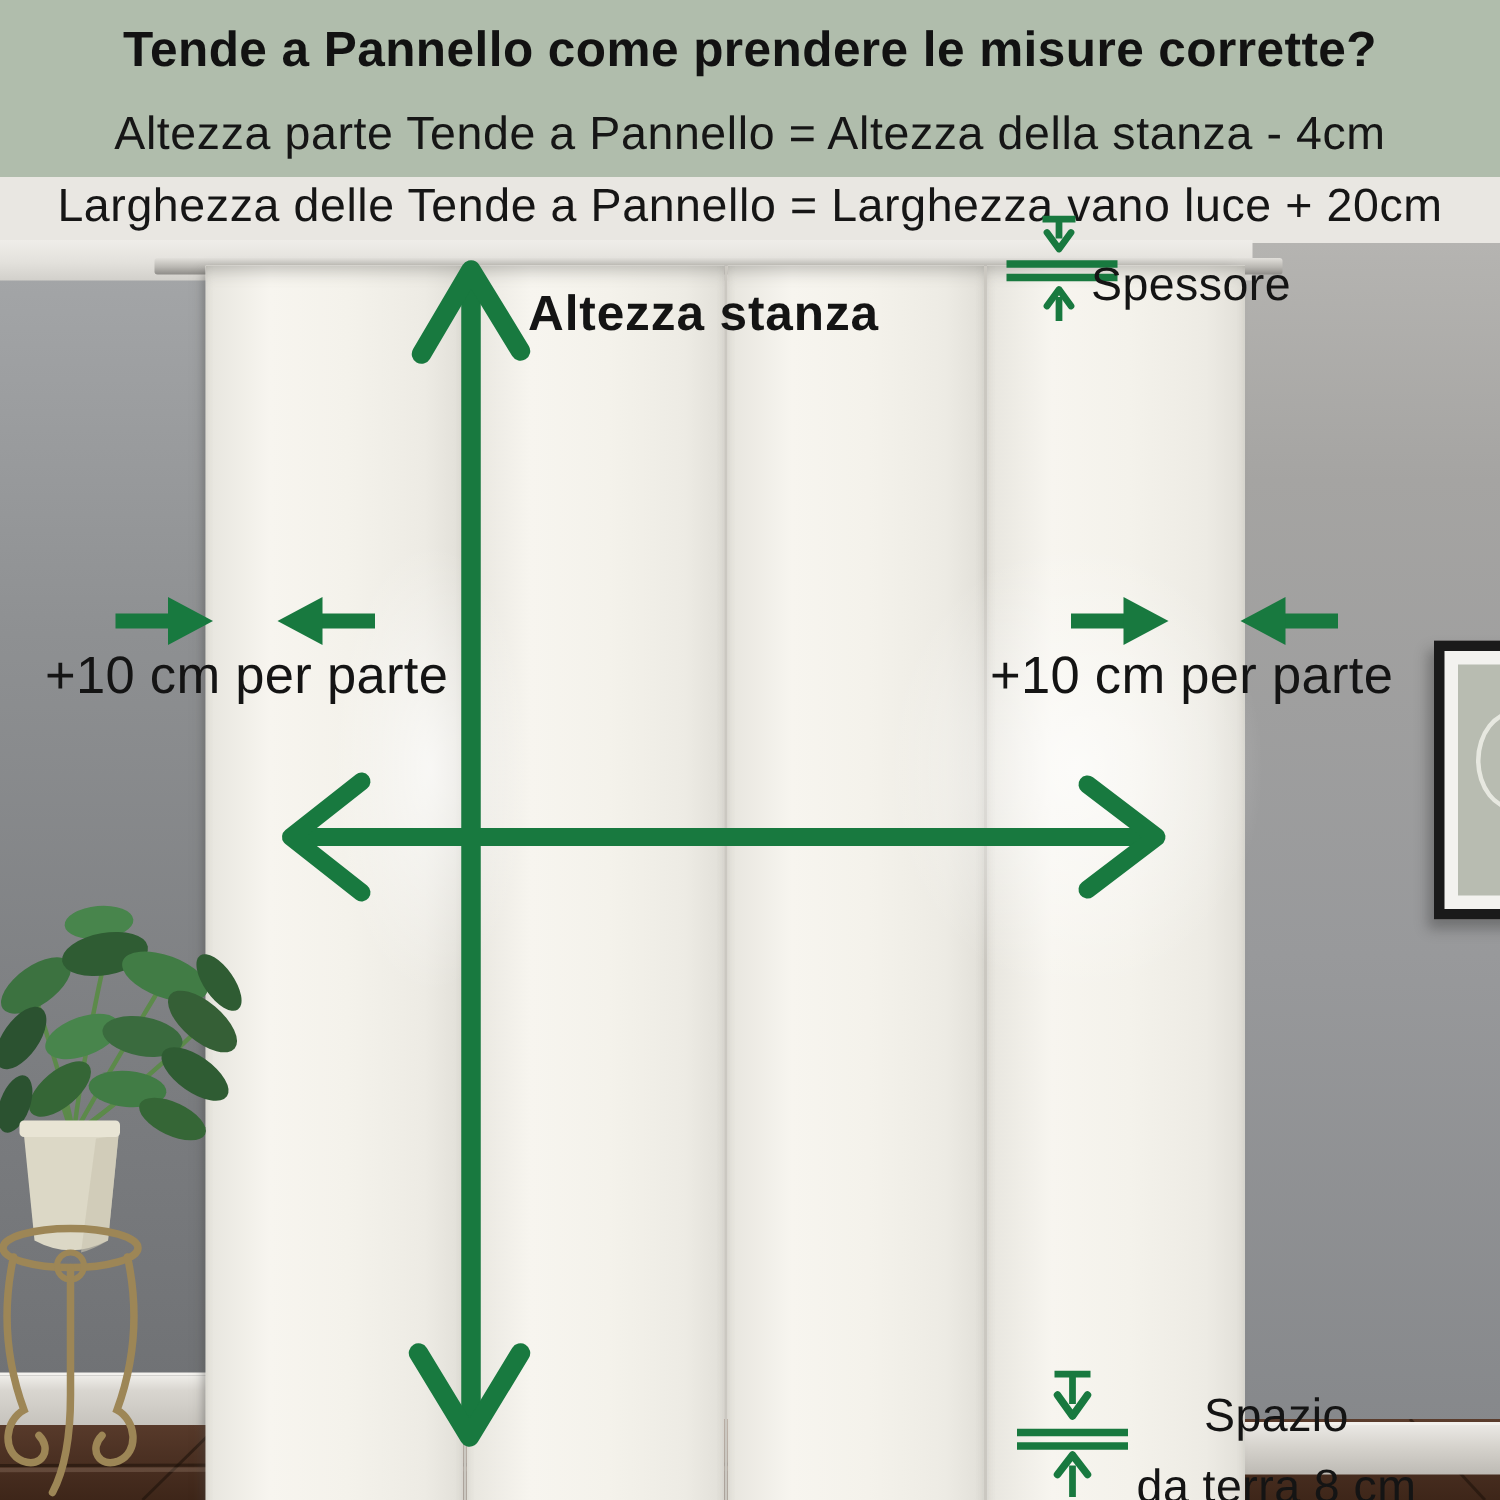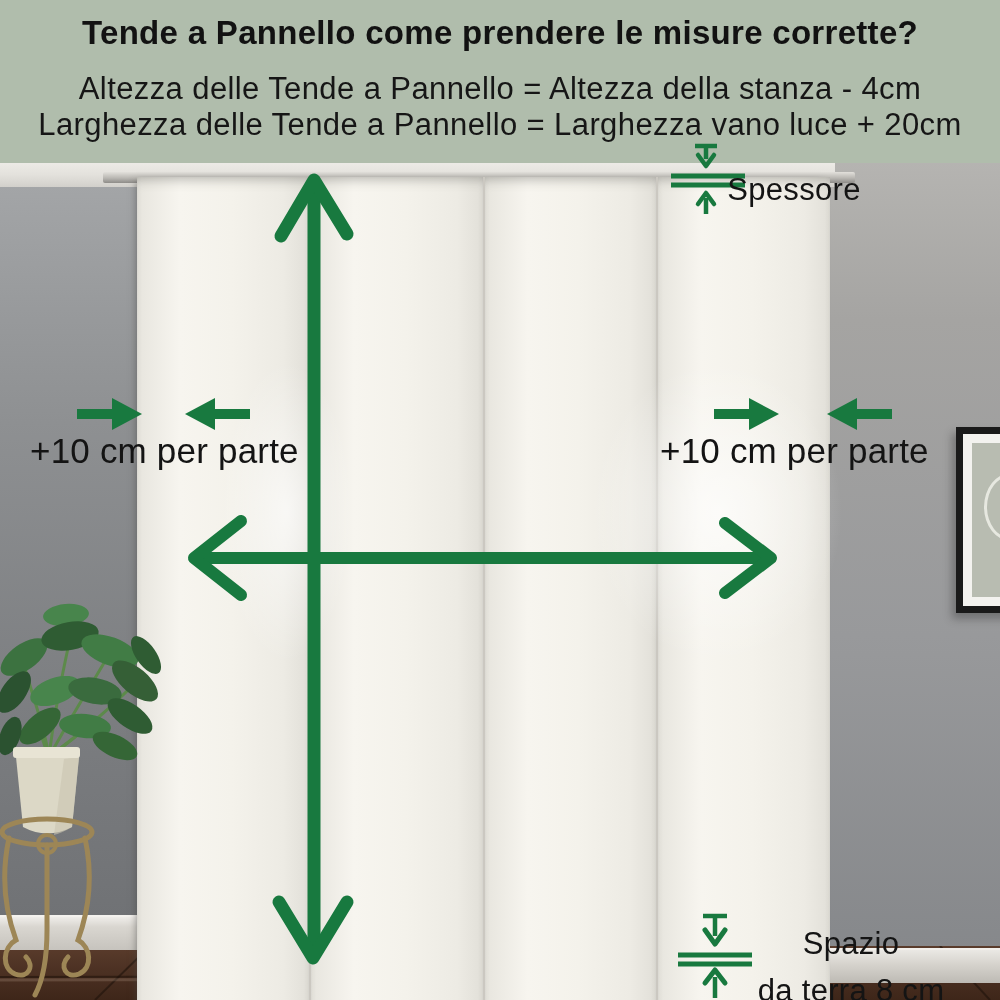--- a/index.html
+++ b/index.html
@@ -8,27 +8,27 @@
     --text-dark:#161616;
   }
   html,body{margin:0;padding:0;background:#fff;}
   .canvas{
     position:relative;width:1000px;height:1000px;overflow:hidden;
     font-family:"Liberation Sans",sans-serif;color:var(--text-dark);
     background:#e9e7e2;
   }
   
   .header{
-    position:absolute;left:0;top:0;width:1000px;height:163px;
+    position:absolute;left:0;top:0;width:1000px;height:118px;
     background:var(--header-background);text-align:center;z-index:5;
   }
   .header h1{margin:14px 0 0;font-size:33px;font-weight:700;letter-spacing:.3px;color:#121212;}
   .header p{margin:0;font-size:31px;font-weight:400;letter-spacing:.4px;color:#161616;}
   .header p.f1{margin-top:19px;}
-  .header p.f2{margin-top:0;}
+  .header p.f2{margin-top:12px;}
   
   .scene{position:absolute;left:0;top:160px;width:1000px;height:840px;}
   .ceiling{position:absolute;left:0;top:0;width:835px;height:27px;
     background:linear-gradient(180deg,#efede9 0%,#e3e1dc 55%,#d2d0cb 100%);}
   .wall-left{position:absolute;left:0;top:25px;width:138px;height:790px;
     background:linear-gradient(180deg,#a3a5a7 0%,#8e9092 30%,#797b7e 72%,#6d6f72 100%);}
   .wall-right{position:absolute;left:830px;top:2px;width:170px;height:790px;
     background:linear-gradient(180deg,#b5b4b1 0%,#a5a4a2 20%,#98999b 60%,#86888b 100%);}
   .floor{position:absolute;left:0;top:786px;width:1000px;height:54px;
     background:
@@ -81,21 +81,21 @@
   #label-spessore{left:676px;top:167px;width:236px;line-height:46px;}
   #label-spazio{left:734px;top:905px;width:234px;line-height:47px;margin-top:15px;}
 </style>
 </head>
 <body>
 
 <div class="canvas">
 
   <header class="header">
     <h1>Tende a Pannello come prendere le misure corrette?</h1>
-    <p class="f1">Altezza delle Tende a Pannello = Altezza della stanza - 4cm</p>
+    <p class="f1">Altezza parte Tende a Pannello = Altezza della stanza - 4cm</p>
     <p class="f2">Larghezza delle Tende a Pannello = Larghezza vano luce + 20cm</p>
   </header>
 
   <div class="scene">
     <div class="wall-right"></div>
     <div class="wall-left"></div>
     <div class="ceiling"></div>
     <div class="floor"></div>
     <svg class="grout" viewBox="0 0 1000 54">
       <line x1="0" y1="31" x2="1000" y2="29"></line>
@@ -205,20 +205,21 @@
       <path class="gs w4" d="M703 916 H727"></path>
       <path class="gs w4" d="M715 916 V936"></path>
       <path class="gh w5" d="M705 930 L715 944 L725 930"></path>
       <path class="gs w5" d="M678 955 H752"></path>
       <path class="gs w5" d="M678 964 H752"></path>
       <path class="gh w5" d="M705 983 L715 970 L725 983"></path>
       <path class="gs w4" d="M715 977 V998"></path>
     </g>
   </svg>
 
+  <div class="lbl bold" id="label-altezza">Altezza stanza</div>
   <div class="lbl reg" id="label-plus10-left">+10 cm per parte</div>
   <div class="lbl reg" id="label-plus10-right">+10 cm per parte</div>
   <div class="lbl block" id="label-spessore">
     <div>Spessore</div>
   </div>
   <div class="lbl block" id="label-spazio">
     <div>Spazio</div>
     <div>da terra 8 cm</div>
   </div>
 

